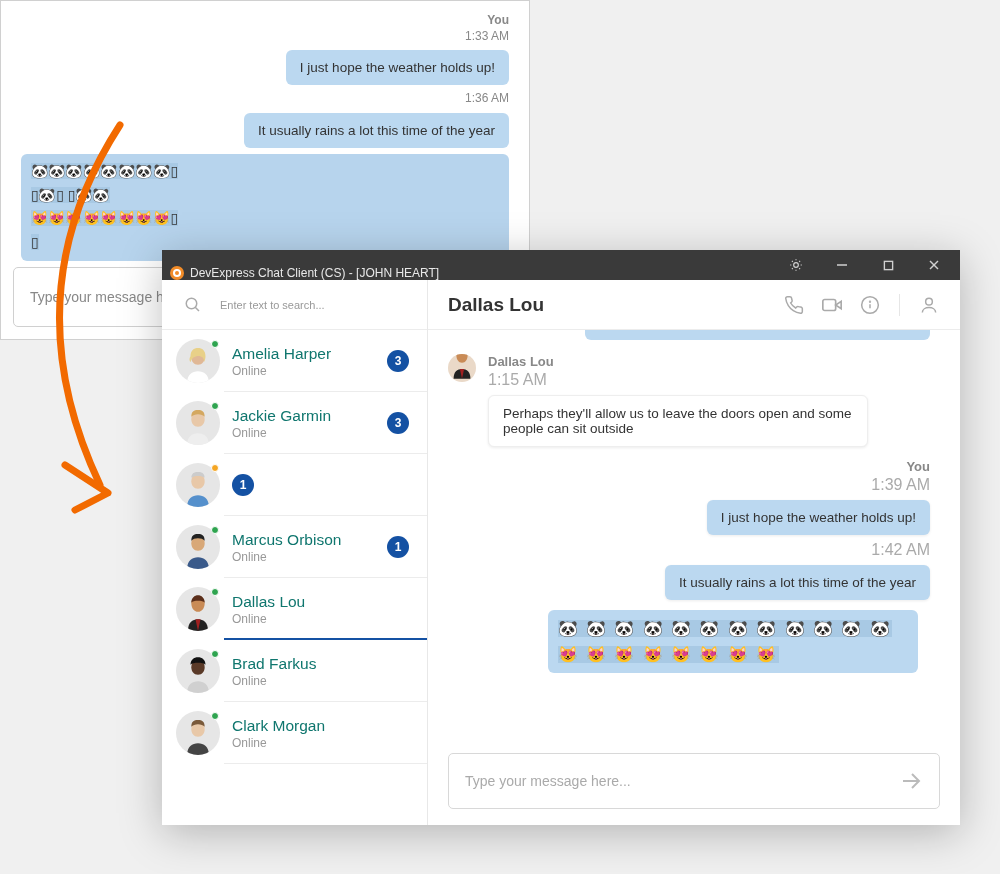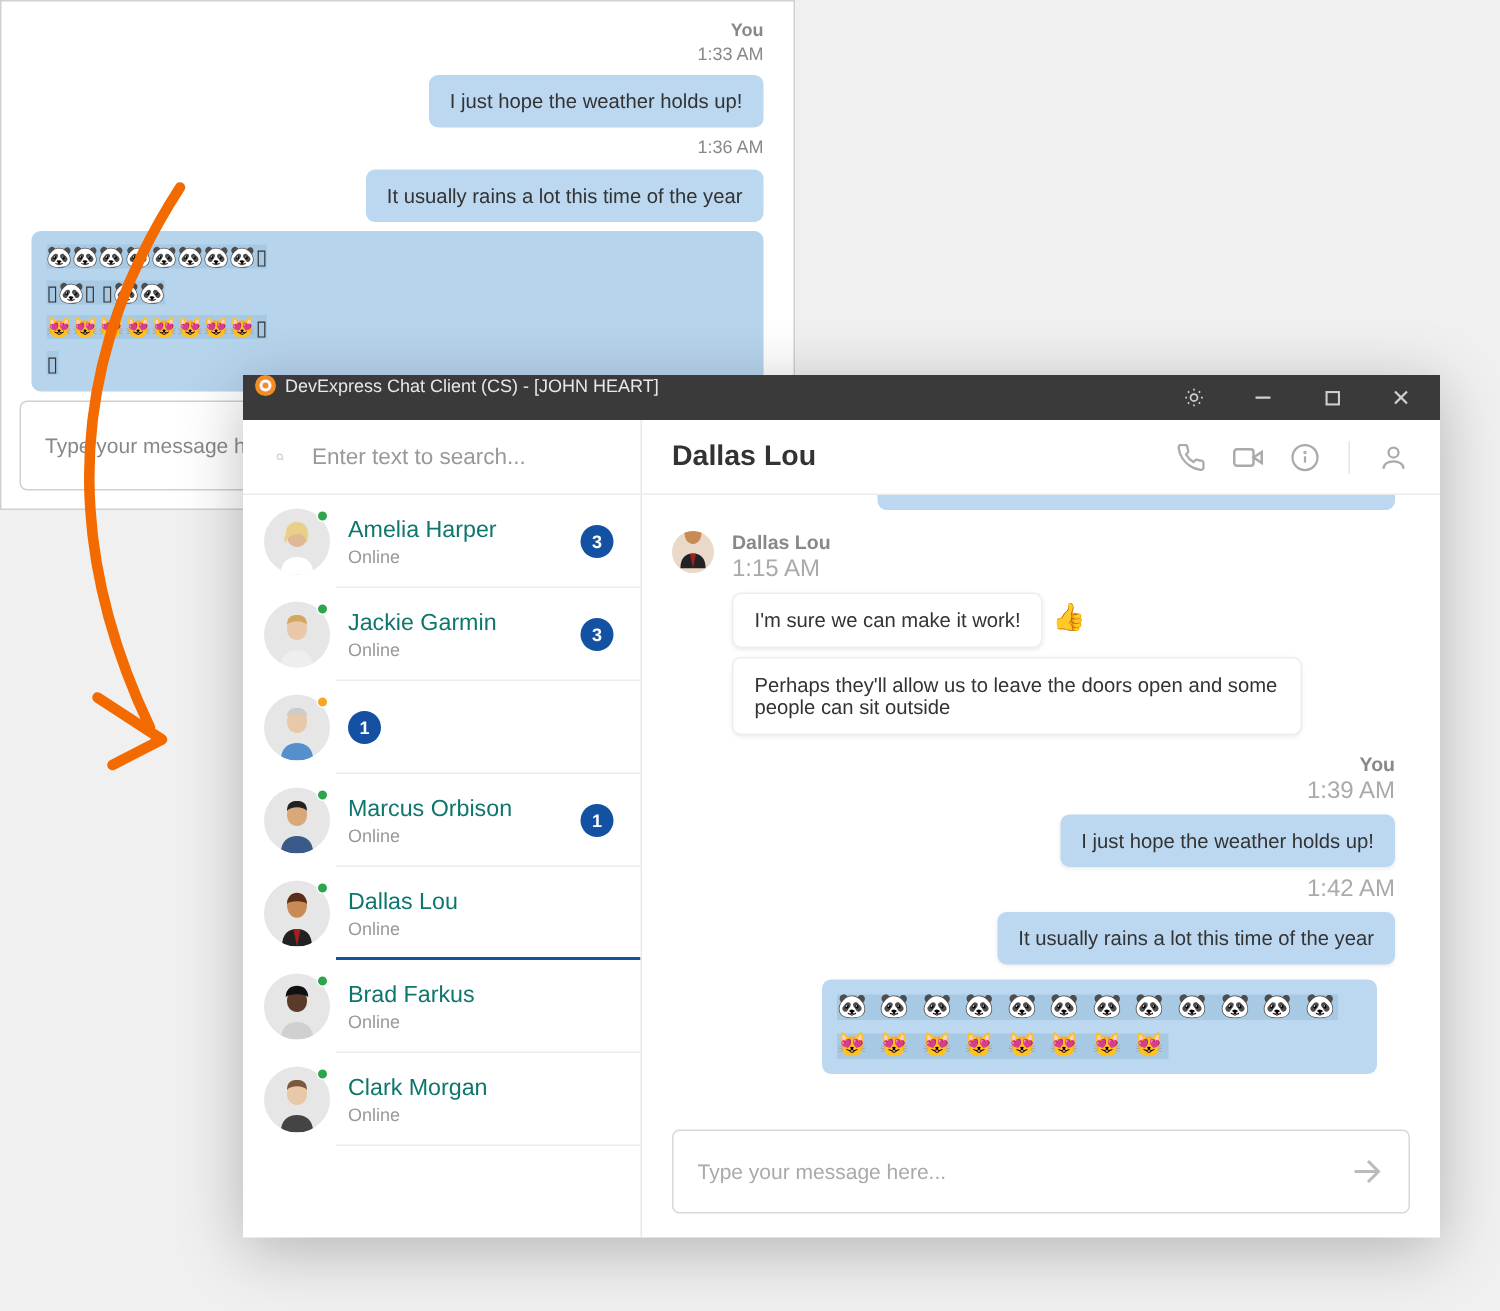--- a/index.html
+++ b/index.html
@@ -72,21 +72,21 @@
     background: #fff;
     box-shadow: 0 8px 40px rgba(0,0,0,0.25);
     display: flex;
     flex-direction: column;
   }
   .titlebar {
     height: 30px;
     background: #3a3a3a;
     color: #e8e8e8;
     display: flex;
-    align-items: flex-start;
+    align-items: flex-end;
     padding: 0 6px 0 8px;
     font-size: 12px;
     gap: 6px;
   }
   .titlebar .app-icon {
     width: 14px; height: 14px; border-radius: 50%;
     background: #f28c28;
     display:flex;align-items:center;justify-content:center;
   }
   .titlebar .title { flex: 1; }
@@ -95,21 +95,21 @@
 
   .window-body { flex: 1; display: flex; min-height: 0; }
 
   
   .sidebar { width: 266px; border-right: 1px solid #e8e8e8; display: flex; flex-direction: column; min-height:0; }
   .search-row {
     height: 50px; border-bottom: 1px solid #ececec;
     display: flex; align-items: center; padding: 0 20px 0 22px; gap: 18px;
   }
   .search-row input {
-    border: none; outline: none; font-size: 15px; color: #555; flex: 1;
+    border: none; outline: none; font-size: 11px; color: #555; flex: 1;
     font-family: inherit;
   }
   .search-row input::placeholder { color: #999; }
   .search-icon-svg { width:18px; height:18px; }
 
   .contacts { flex: 1; overflow: hidden; }
   .contact {
     display: flex; align-items: center; gap: 12px;
     padding: 9px 18px 9px 14px;
     position: relative;
@@ -434,24 +434,20 @@
                   <path fill="#c98b56" d="M20 6c5 0 8 4 8 9s-3 10-8 10-8-5-8-10 3-9 8-9z"></path>
                   <path fill="#5a2e1a" d="M12 14c0-6 4-9 8-9s8 3 8 9c-2-3-14-3-16 0z"></path>
                   <path fill="#222" d="M8 48c0-10 5-14 12-14s12 4 12 14z"></path>
                   <path fill="#a02020" d="M17 34h6l-3 14z"></path>
                 </svg>
             </div>
           </div>
           <div class="col">
             <div class="msg-sender">Dallas Lou</div>
             <div class="msg-time">1:15 AM</div>
-            <div class="row-bubble">
-              <div class="bubble incoming">I'm sure we can make it work!</div>
-              <span class="reaction">👍</span>
-            </div>
             <div class="bubble incoming" style="max-width:380px;">Perhaps they'll allow us to leave the doors open and some people can sit outside</div>
           </div>
         </div>
 
         <div class="right-header">
           <div class="msg-sender">You</div>
           <div class="msg-time">1:39 AM</div>
         </div>
         <div class="bubble outgoing">I just hope the weather holds up!</div>
         <div class="right-header" style="margin-top:6px;">

